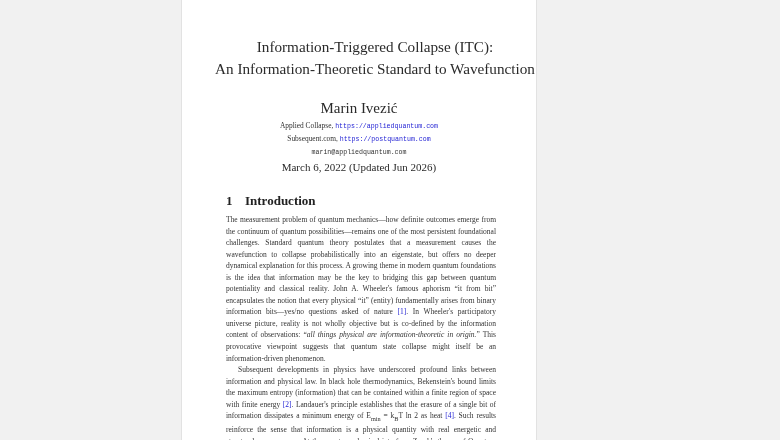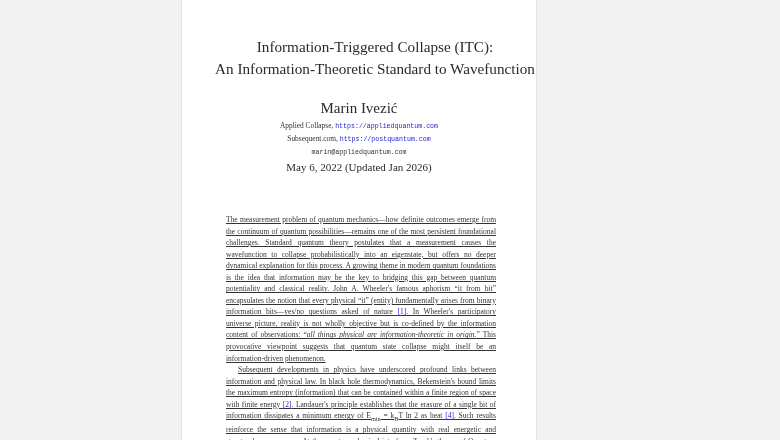--- a/index.html
+++ b/index.html
@@ -27,21 +27,21 @@
     .link { color: #2323d4; }
     .date { position: absolute; left: 0; right: 0; top: 161px; text-align: center; font-size: 11px; color: #2a2a2a; }
     .section {
       position: absolute; left: 44px; top: 193px; font-size: 13px; font-weight: bold; color: #222;
     }
     .section .num { display: inline-block; width: 19px; }
     .body {
       position: absolute; left: 44px; width: 270px; top: 214px;
       font-size: 7.5px; line-height: 11.55px; color: #333; text-align: justify;
     }
-    .body p { margin: 0; text-decoration: underline; }
+    .body p { margin: 0; }
     .body p.indent { text-indent: 12px; }
     .cite { color: #2323d4; }
     em { font-style: italic; }
   </style>
 </head>
 <body>
 
 <div class="page">
   <div class="title">
     <div>Information-Triggered Collapse (ITC):</div>
@@ -53,22 +53,25 @@
   <div class="aff aff1">
     <span>Applied Collapse, </span><span class="mono link">https://appliedquantum.com</span>
   </div>
   <div class="aff aff2">
     <span>Subsequent.com, </span><span class="mono link">https://postquantum.com</span>
   </div>
   <div class="aff aff3">
     <span class="mono">marin@appliedquantum.com</span>
   </div>
 
-  <div class="date">May 6, 2022 (Updated Jan 2026)</div>
+  <div class="date">March 6, 2022 (Updated Jun 2026)</div>
 
+  <div class="section">
+    <span class="num">1</span><span>Introduction</span>
+  </div>
 
   <div class="body">
     <p>
       <span>The measurement problem of quantum mechanics—how definite outcomes emerge from the continuum of quantum possibilities—remains one of the most persistent foundational challenges. Standard quantum theory postulates that a measurement causes the wavefunction to collapse probabilistically into an eigenstate, but offers no deeper dynamical explanation for this process. A growing theme in modern quantum foundations is the idea that information may be the key to bridging this gap between quantum potentiality and classical reality. John A. Wheeler's famous aphorism “it from bit” encapsulates the notion that every physical “it” (entity) fundamentally arises from binary information bits—yes/no questions asked of nature </span><span class="cite">[1]</span><span>. In Wheeler's participatory universe picture, reality is not wholly objective but is co-defined by the information content of observations: “</span><em>all things physical are information-theoretic in origin.</em><span>” This provocative viewpoint suggests that quantum state collapse might itself be an information-driven phenomenon.</span>
     </p>
     <p class="indent">
       <span>Subsequent developments in physics have underscored profound links between information and physical law. In black hole thermodynamics, Bekenstein's bound limits the maximum entropy (information) that can be contained within a finite region of space with finite energy </span><span class="cite">[2]</span><span>. Landauer's principle establishes that the erasure of a single bit of information dissipates a minimum energy of E</span><sub>min</sub><span> = k</span><sub>B</sub><span>T ln 2 as heat </span><span class="cite">[4]</span><span>. Such results reinforce the sense that information is a physical quantity with real energetic and structural consequences. At the quantum–classical interface, Zurek's theory of Quantum Darwinism </span>
     </p>
   </div>
 </div>

